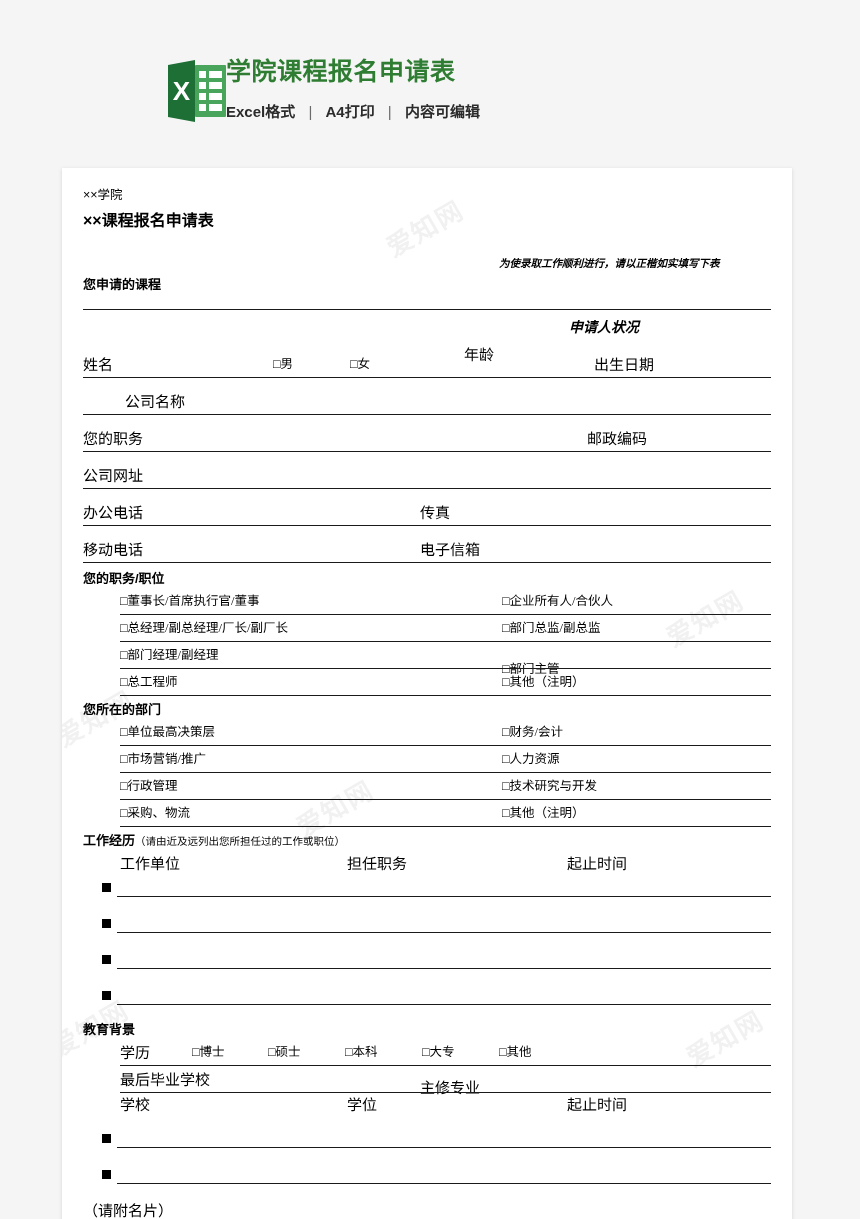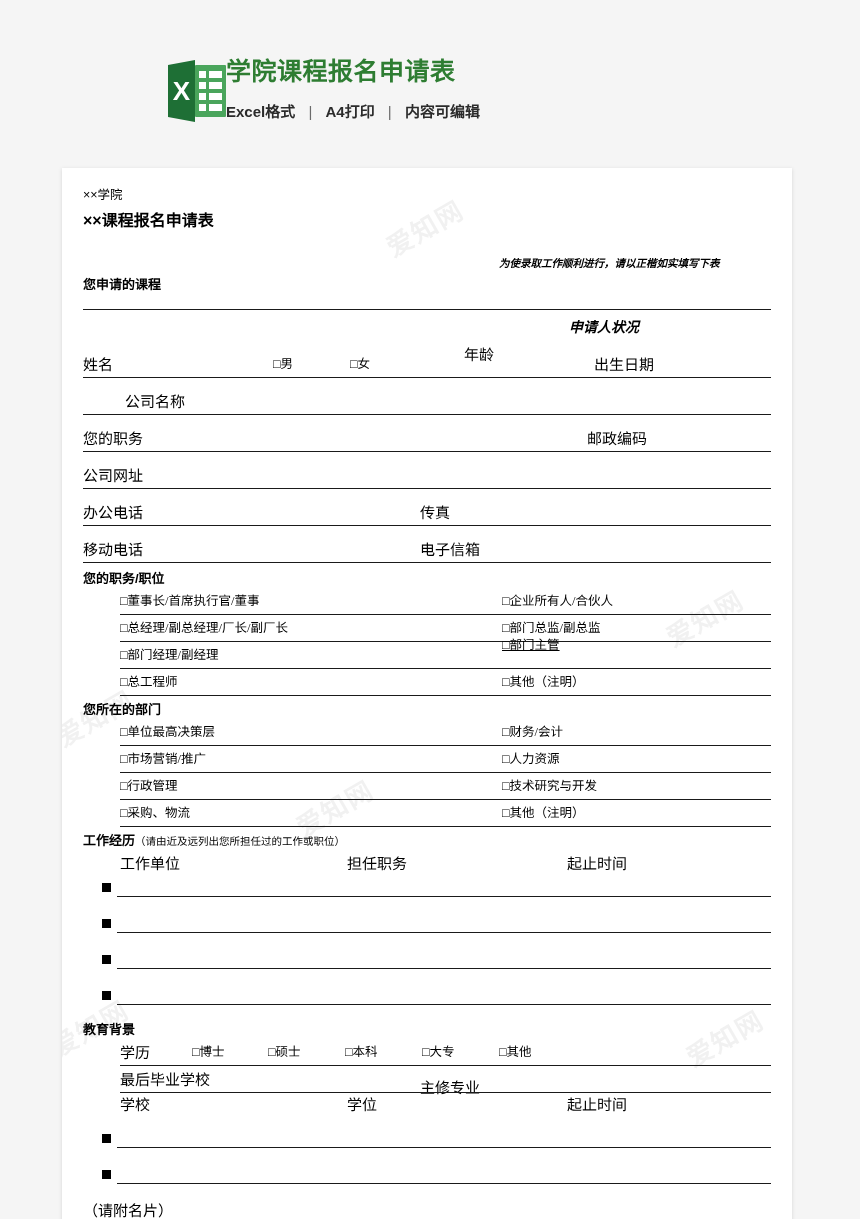--- a/index.html
+++ b/index.html
@@ -251,21 +251,21 @@
 
       <div class="t cb" style="left:58px;  top:427px;">□董事长/首席执行官/董事</div>
       <div class="t cb" style="left:440px; top:427px;">□企业所有人/合伙人</div>
       <div class="rule thin" style="left:58px; width:651px; top:446px;"></div>
 
       <div class="t cb" style="left:58px;  top:454px;">□总经理/副总经理/厂长/副厂长</div>
       <div class="t cb" style="left:440px; top:454px;">□部门总监/副总监</div>
       <div class="rule thin" style="left:58px; width:651px; top:473px;"></div>
 
       <div class="t cb" style="left:58px;  top:481px;">□部门经理/副经理</div>
-      <div class="t cb" style="left:440px; top:471px;text-decoration:underline;">□部门主管</div>
+      <div class="t cb" style="left:440px; top:495px;">□部门主管</div>
       <div class="rule thin" style="left:58px; width:651px; top:500px;"></div>
 
       <div class="t cb" style="left:58px;  top:508px;">□总工程师</div>
       <div class="t cb" style="left:440px; top:508px;">□其他（注明）</div>
       <div class="rule thin" style="left:58px; width:651px; top:527px;"></div>
 
       <div class="t sec-head" style="left:21px; top:535px;">您所在的部门</div>
 
       <div class="t cb" style="left:58px;  top:558px;">□单位最高决策层</div>
       <div class="t cb" style="left:440px; top:558px;">□财务/会计</div>

